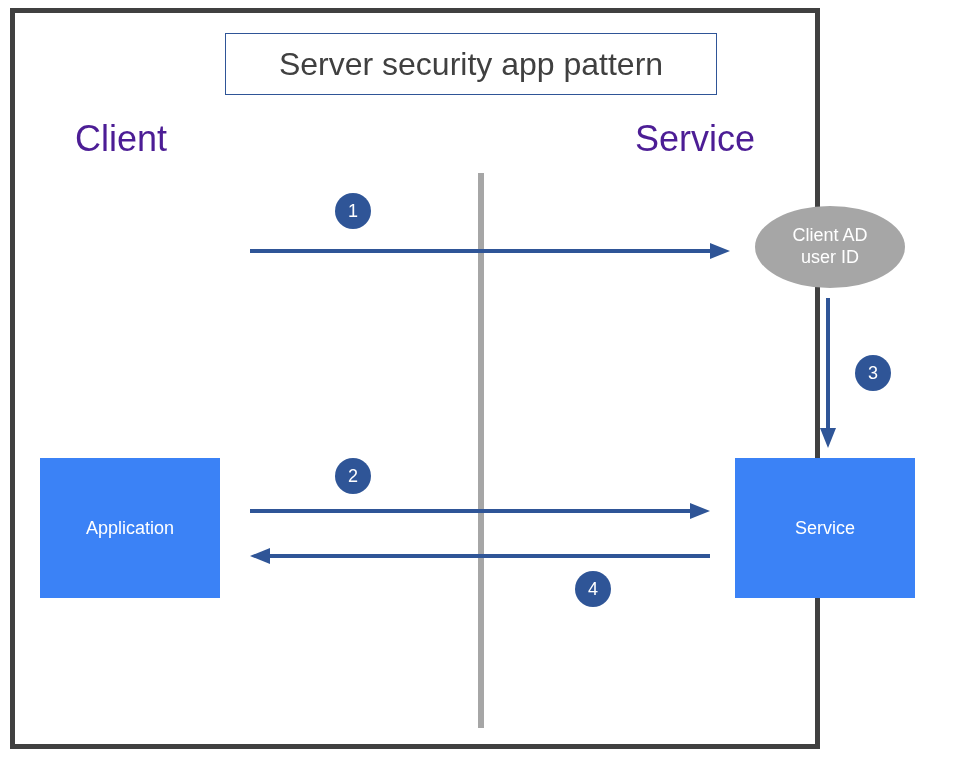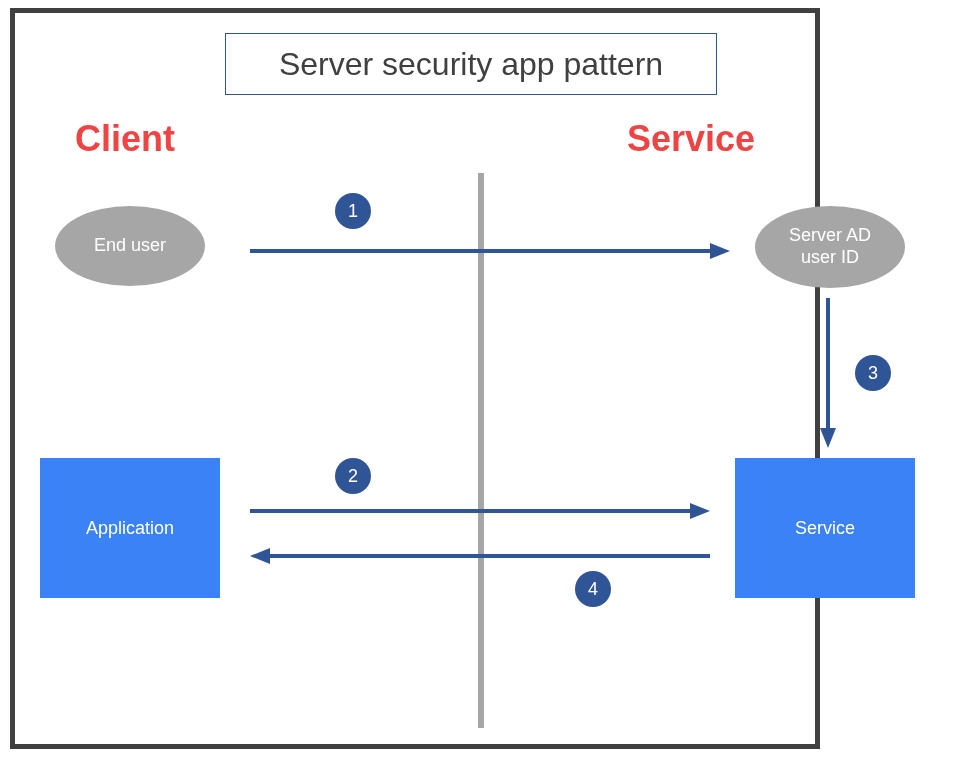--- a/index.html
+++ b/index.html
@@ -30,22 +30,21 @@
     display: flex;
     align-items: center;
     justify-content: center;
     font-size: 32px;
     color: #404040;
     background: #ffffff;
   }
   .heading {
     position: absolute;
     font-size: 36px;
-    color: #ef4444;
-    font-weight: bold;
+    color: #4c1d95;
   }
   .ellipse {
     position: absolute;
     background: #a6a6a6;
     color: #ffffff;
     border-radius: 50%;
     display: flex;
     align-items: center;
     justify-content: center;
     text-align: center;
@@ -100,26 +99,23 @@
 
   <div class="title-box">
     <span>Server security app pattern</span>
   </div>
 
   <div class="heading" style="left:60px; top:105px;">Client</div>
   <div class="heading" style="right:60px; top:105px; text-align:right;">Service</div>
 
   <div class="divider" style="left:463px; top:160px; height:555px;"></div>
 
-  <div class="ellipse" style="left:40px; top:193px; width:150px; height:80px;">
-    <span>End user</span>
-  </div>
 
   <div class="ellipse" style="left:740px; top:193px; width:150px; height:82px;">
-    <span style="white-space:pre-line;">Server AD
+    <span style="white-space:pre-line;">Client AD
 user ID</span>
   </div>
 
   <div class="rect" style="left:25px; top:445px; width:180px; height:140px;">
     <span>Application</span>
   </div>
 
   <div class="rect" style="left:720px; top:445px; width:180px; height:140px;">
     <span>Service</span>
   </div>

